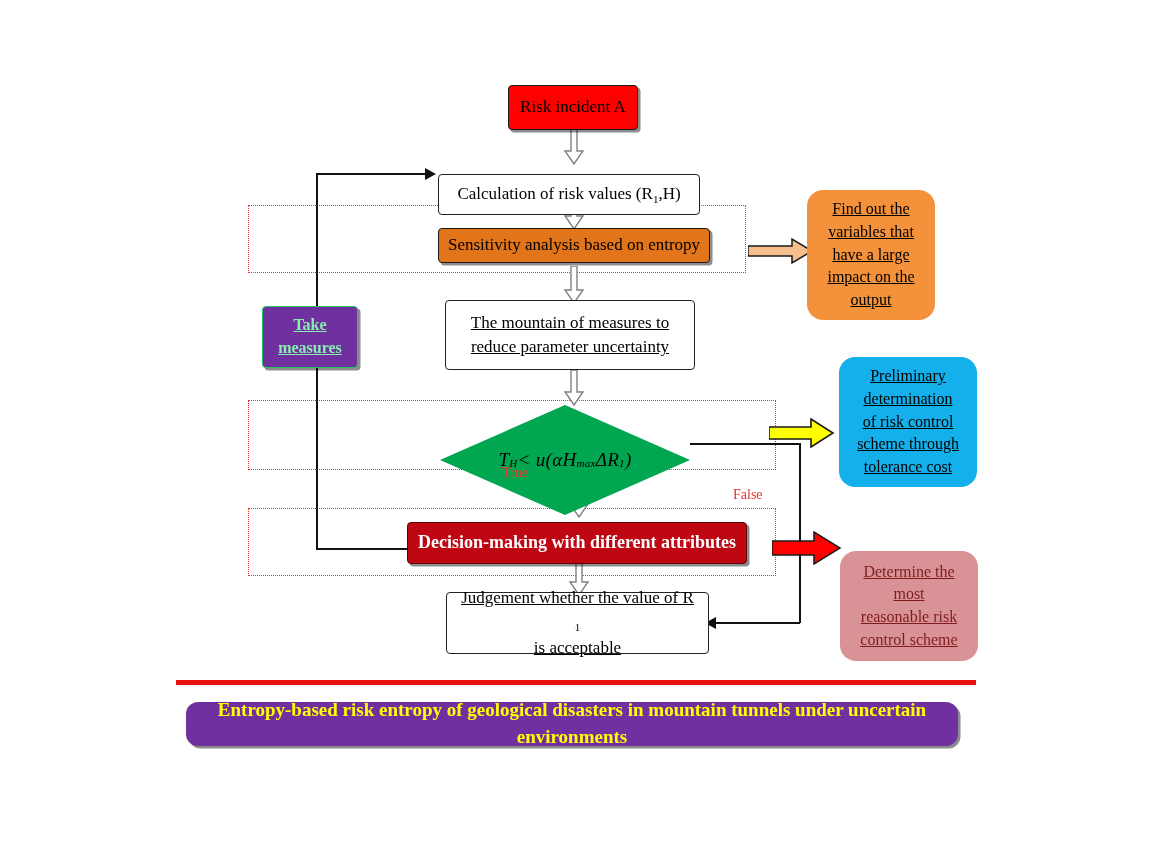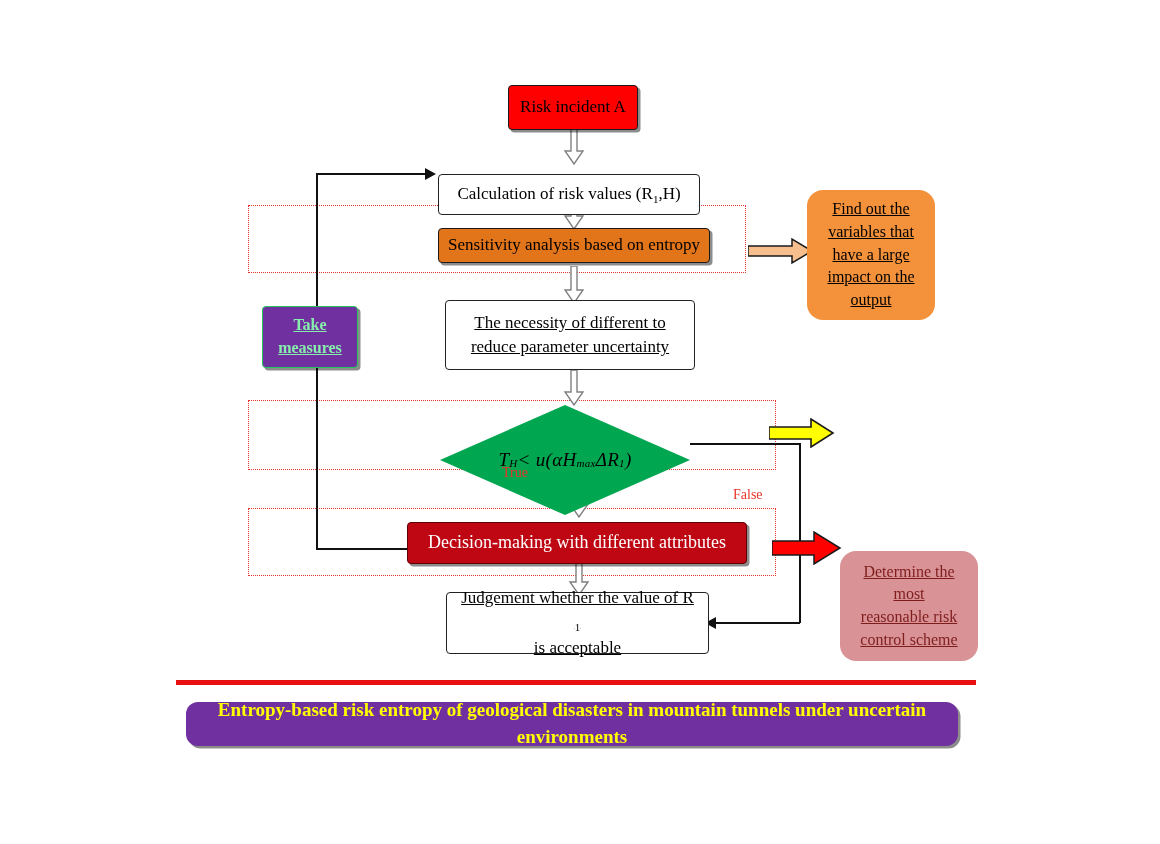--- a/index.html
+++ b/index.html
@@ -51,21 +51,21 @@
     background: #E2741A;
     border: 1.2px solid #1a1a1a;
     color: #000000;
     font-size: 17px;
   }
   .n-darkred {
     background: #BE0712;
     border: 1px solid #5c0006;
     color: #ffffff;
     font-size: 18px;
-    font-weight: normal;
+    font-weight: bold;
   }
   .n-purple {
     background: #7030A0;
     border: 1px solid #22c55e;
     color: #86efac;
     font-size: 16px;
     font-weight: bold;
   }
   .n-side-orange {
     background: #F4923C;
@@ -272,21 +272,21 @@
       <span>Calculation of risk values (R</span><sub style="font-size:11px;">1</sub><span>,H)</span>
     </span>
   </div>
 
   <div class="node rounded shadowed n-orange" style="left:438px; top:228px; width:272px; height:35px;">
     <span>Sensitivity analysis based on entropy</span>
   </div>
 
   <div class="node rounded n-plain" style="left:445px; top:300px; width:250px; height:70px;">
     <span class="multiline">
-      <span>The necessity of different to</span>
+      <span>The mountain of measures to</span>
       <span>reduce parameter uncertainty</span>
     </span>
   </div>
 
   <div class="diamond-wrap" style="left:440px; top:405px; width:250px; height:110px;">
     <div class="diamond-shape"></div>
     <div class="diamond-label">
       <span>T</span>
         <sub>H</sub>
         <span> &lt; u(αH</span>
@@ -318,20 +318,29 @@
   <div class="node n-side-orange" style="left:807px; top:190px; width:128px; height:130px;">
     <span class="multiline">
       <span>Find out the</span>
       <span>variables that</span>
       <span>have a large</span>
       <span>impact on the</span>
       <span>output</span>
     </span>
   </div>
 
+  <div class="node n-side-blue" style="left:839px; top:357px; width:138px; height:130px;">
+    <span class="multiline">
+      <span>Preliminary</span>
+      <span>determination</span>
+      <span>of risk control</span>
+      <span>scheme through</span>
+      <span>tolerance cost</span>
+    </span>
+  </div>
 
   <div class="node n-side-pink" style="left:840px; top:503px; width:138px; height:110px;">
     <span class="multiline">
       <span>Determine the</span>
       <span>most</span>
       <span>reasonable risk</span>
       <span>control scheme</span>
     </span>
   </div>
 

